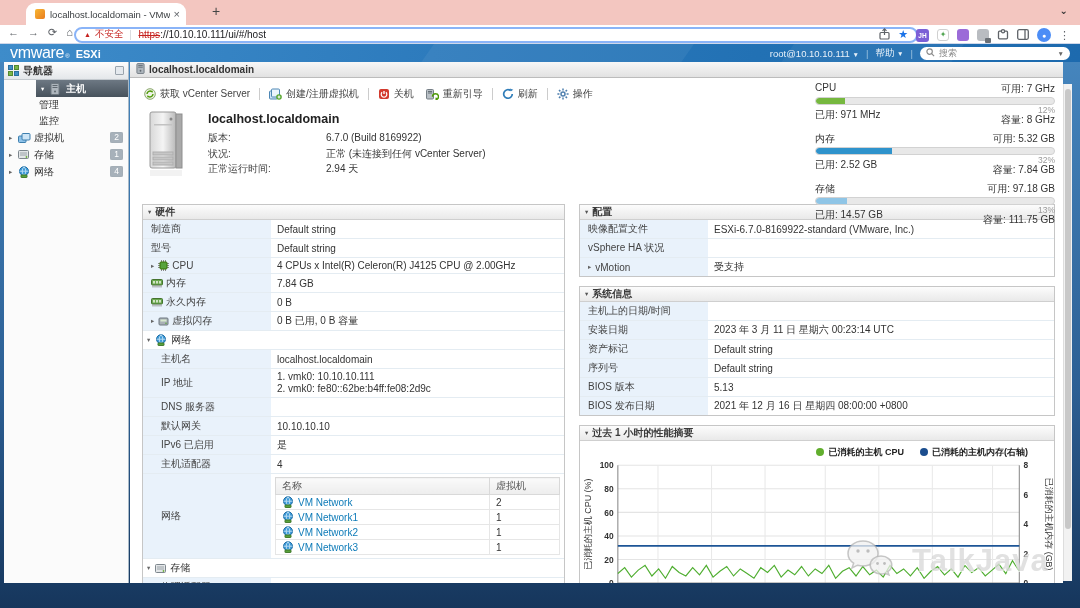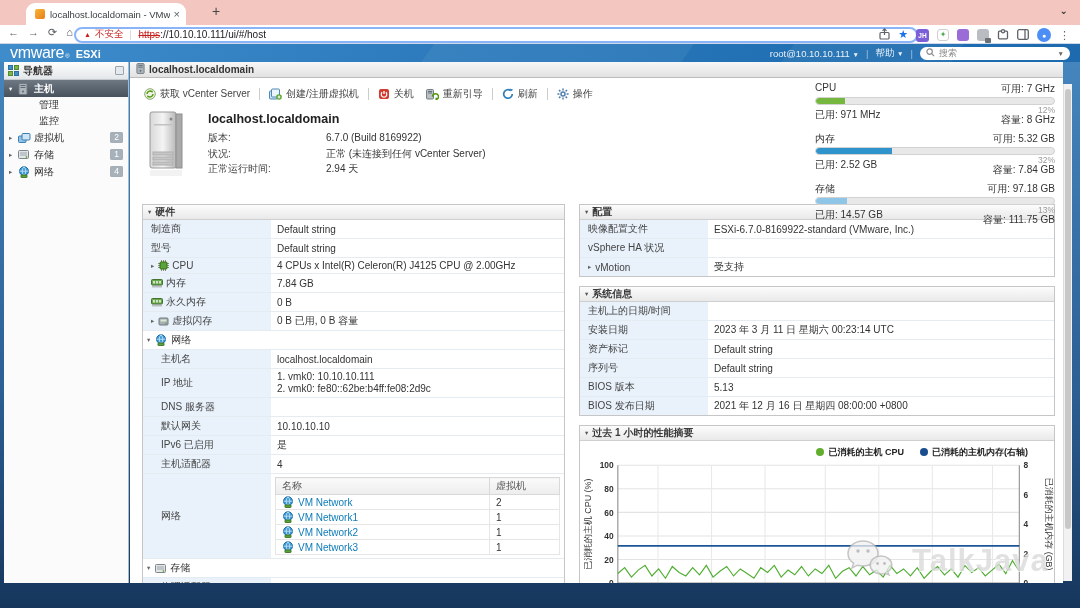--- a/index.html
+++ b/index.html
@@ -51,21 +51,21 @@
   .searchbox { width:150px; height:13px; background:#fff; border-radius:7px; display:flex; align-items:center; padding:0 6px; gap:4px; color:#8a8a8a; font-size:9px; }
   .searchbox .chev { margin-left:auto; color:#666; }
 
   
   .app { position:absolute; left:0; top:62px; width:1080px; height:546px; background:linear-gradient(180deg,#4585bd 0%,#2c5f94 60%,#16365c 100%); }
   .sidebar { position:absolute; left:4px; top:0; width:125px; height:521px; background:#fbfbfb; border-right:1px solid #a9bac8; }
   .nav-head { height:18px; background:linear-gradient(#fdfdfd,#e4e7ea); border-bottom:1px solid #c3c9ce; display:flex; align-items:center; padding:0 4px; gap:4px; }
   .nav-title { font-size:10px; font-weight:bold; color:#333; }
   .nav-collapse { margin-left:auto; width:9px; height:9px; border:1px solid #9aa4ad; background:#e4e9ee; border-radius:1px; cursor:pointer; }
   .nav-item { height:17px; display:flex; align-items:center; padding-left:5px; font-size:10px; color:#333; cursor:pointer; }
-  .nav-item.sel { background:linear-gradient(#6d7883,#47525c); color:#fff; font-weight:bold; }
+  .nav-item.sel { background:linear-gradient(#6d7883,#47525c); color:#fff; font-weight:bold;margin-left:32px; }
   .nav-item.child { padding-left:33px; height:16px; }
   .nav-item .tri { width:9px; font-size:6.5px; color:#666; flex:none; }
   .nav-item.sel .tri { color:#fff; }
   .nav-ic { width:14px; display:flex; flex:none; }
   .nav-lbl { margin-left:2px; }
   .badge { margin-left:auto; margin-right:5px; background:#a7b1ba; border-radius:2px; color:#fff; font-size:8.5px; padding:0 4px; height:11px; line-height:11px; box-shadow:inset 0 0 1px #8a949d; }
 
   .main { position:absolute; left:130px; top:0; width:933px; height:521px; background:#fff; overflow:hidden; }
   .pg-title { height:16px; background:linear-gradient(#f7f7f7,#e2e2e2); border-bottom:1px solid #bcbcbc; display:flex; align-items:center; padding-left:6px; gap:4px; font-size:10px; font-weight:bold; color:#333; }
   .top-region { position:relative; height:126px; }

